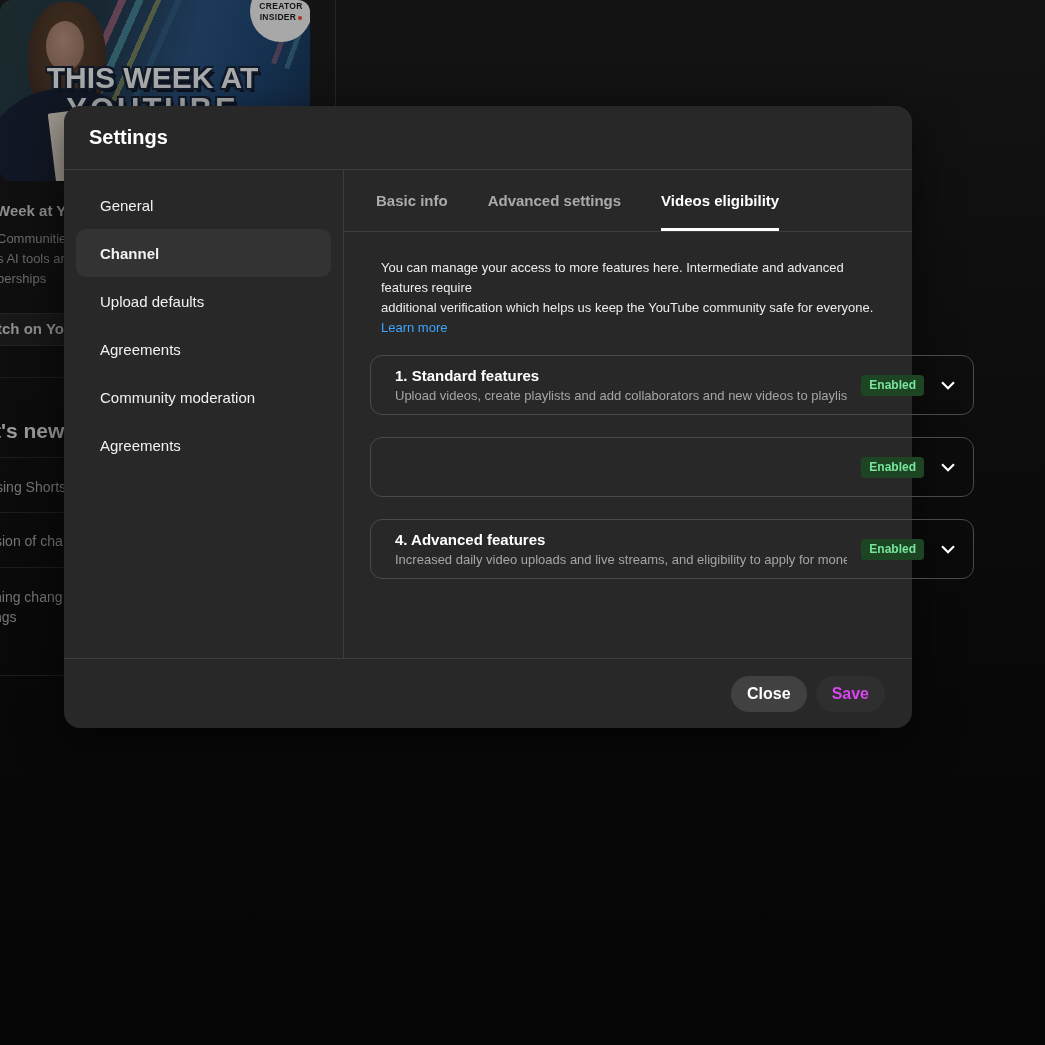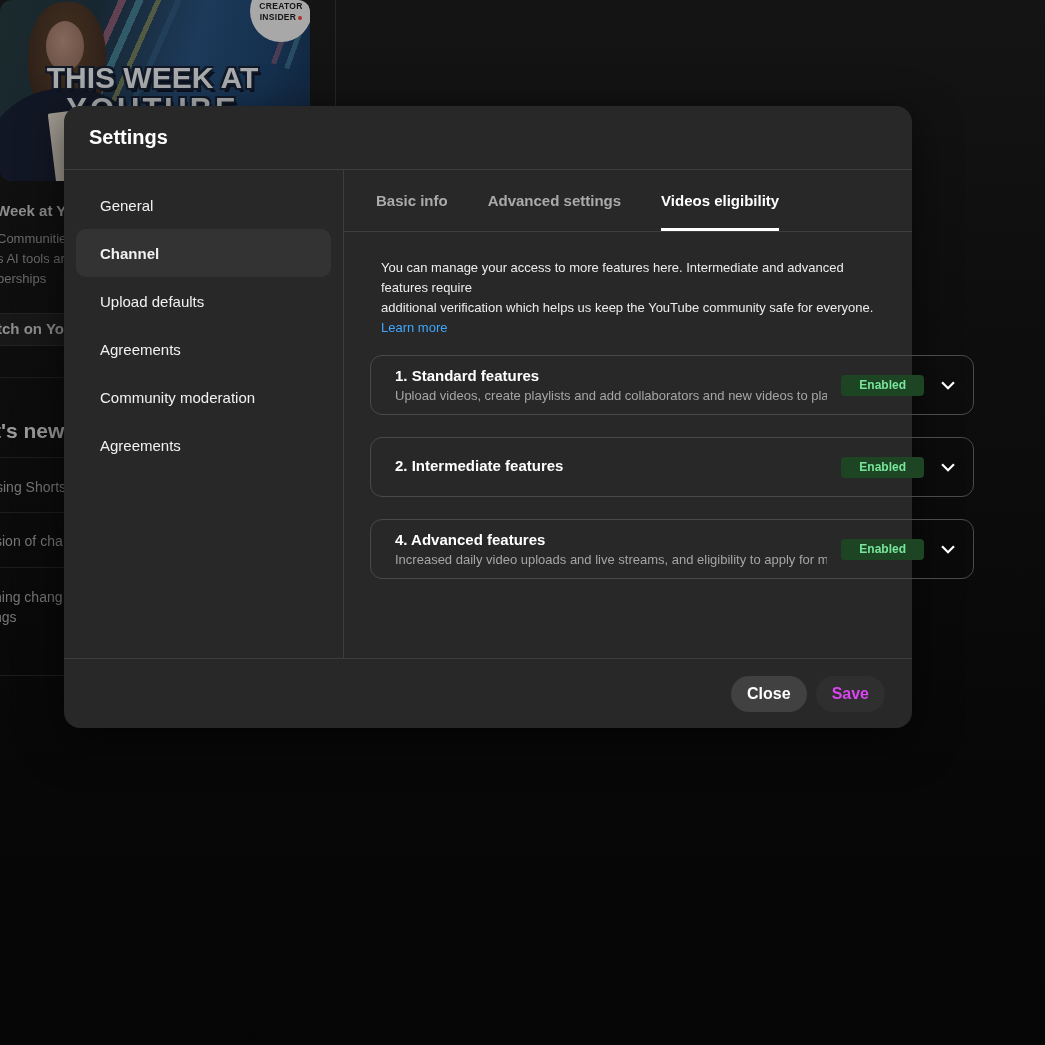--- a/index.html
+++ b/index.html
@@ -82,21 +82,21 @@
   .desc { margin:26px 36px 0 37px; font-size:13px; line-height:20px; color:#ececec; }
   .desc a { color:#3ea6ff; text-decoration:none; }
 
   .cards { margin:17px 0 0 26px; width:604px; }
   .card { height:60px; border:1px solid #4a4a4a; border-radius:12px; margin-bottom:22px;
           display:flex; align-items:center; padding:0 14px 0 24px; cursor:pointer; }
   .card-text { flex:1; min-width:0; }
   .card-title { font-size:15px; font-weight:700; color:#ffffff; margin-bottom:4px; }
   .card-sub { font-size:13px; color:#a5a5a5; white-space:nowrap; overflow:hidden; }
   .badge { flex:0 0 auto; font-size:12px; font-weight:700; color:#78e59b; background:#1d4524;
-           padding:3px 18px 4px; border-radius:4px; margin:0 13px 0 14px; }
+           padding:3px 8px 4px; border-radius:4px; margin:0 13px 0 14px; }
   .chev { flex:0 0 auto; display:flex; align-items:center; cursor:pointer; }
 
   .dlg-footer { height:70px; flex:0 0 70px; border-top:1px solid #3d3d3d; display:flex;
                 justify-content:flex-end; align-items:center; gap:9px; padding-right:27px; }
   .btn { height:36px; border:none; border-radius:18px; padding:0 16px; font-size:16px;
          font-weight:700; font-family:"Liberation Sans", sans-serif; cursor:pointer; }
   .btn-close { background:#414141; color:#ffffff; }
   .btn-save  { background:#2f2f2f; color:#d946ef; cursor:default; }
 </style>
 </head>
@@ -201,21 +201,20 @@
             <span class="badge">Enabled</span>
             <span class="chev">
               <svg width="22" height="22" viewBox="0 0 24 24">
                   <path d="M5.5 9l6.5 6.5L18.5 9" stroke="#ffffff" stroke-width="2.4" fill="none"></path>
                 </svg>
             </span>
           </div>
 
           <div class="card">
             <div class="card-text">
-              <div class="card-title">2. Intermediate features</div>
             </div>
             <span class="badge">Enabled</span>
             <span class="chev">
               <svg width="22" height="22" viewBox="0 0 24 24">
                   <path d="M5.5 9l6.5 6.5L18.5 9" stroke="#ffffff" stroke-width="2.4" fill="none"></path>
                 </svg>
             </span>
           </div>
 
           <div class="card">

